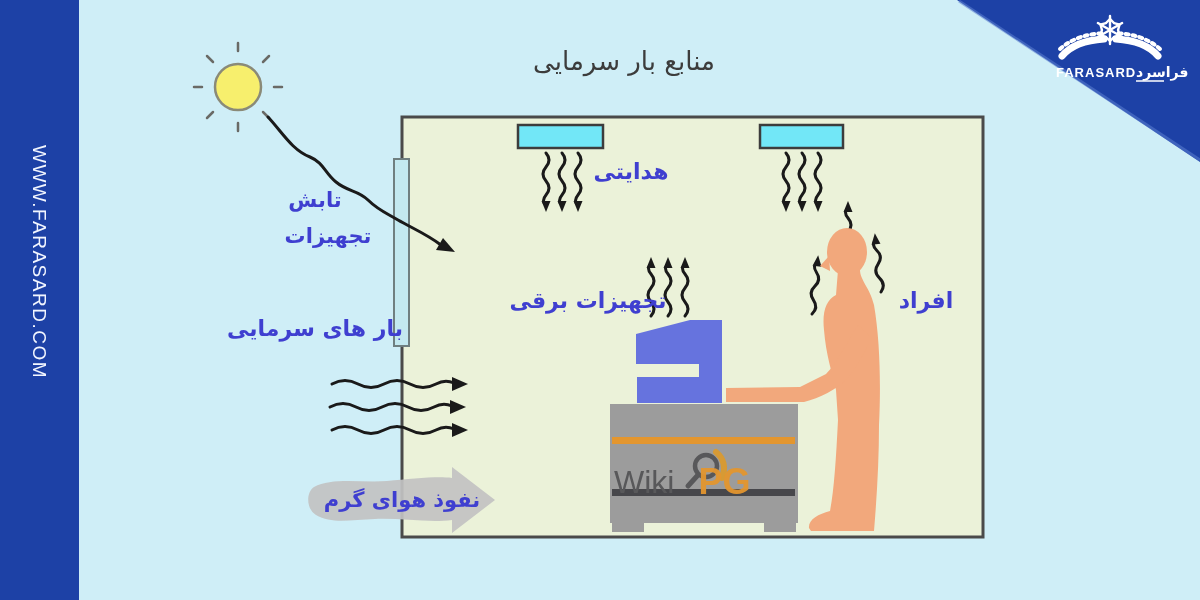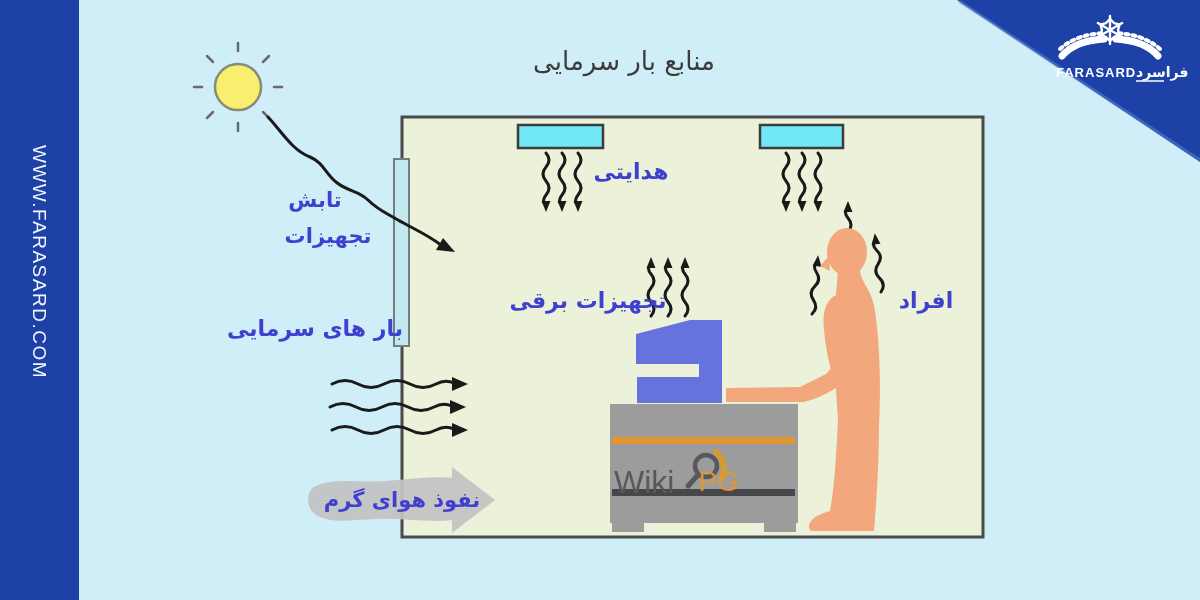--- a/index.html
+++ b/index.html
@@ -49,21 +49,21 @@
   .dlabel{
     position:absolute;transform:translateX(-50%);
     color:var(--label-blue,#3f3fd0);font-weight:bold;white-space:nowrap;
     direction:rtl;z-index:4;font-size:22px;
   }
   .watermark{
     position:absolute;left:614px;top:449px;width:184px;height:40px;z-index:4;
     display:flex;align-items:center;font-family:"Liberation Sans",sans-serif;margin-top:13px;
   }
   .wm-1{color:#58585a;font-size:32px;font-weight:500;letter-spacing:0;}
-  .wm-2{color:var(--accent-orange,#e3962f);font-size:28px;font-weight:normal;margin-left:-2px;opacity:.95;}
+  .wm-2{color:var(--accent-orange,#e3962f);font-size:36px;font-weight:bold;margin-left:-2px;opacity:.95;}
 </style>
 </head>
 <body>
 
 <svg class="stage" viewBox="0 0 1200 600" xmlns="http://www.w3.org/2000/svg">
   <defs>
 
     <g id="sq-v">
       <path class="ink" d="M0,0 Q6,7 0,14 Q-6,21 0,28 Q6,35 0,42 Q-5,48 0,52"></path>
       <path class="ink-fill" d="M-4.5,48 L0,59 L4.5,48 Z"></path>

